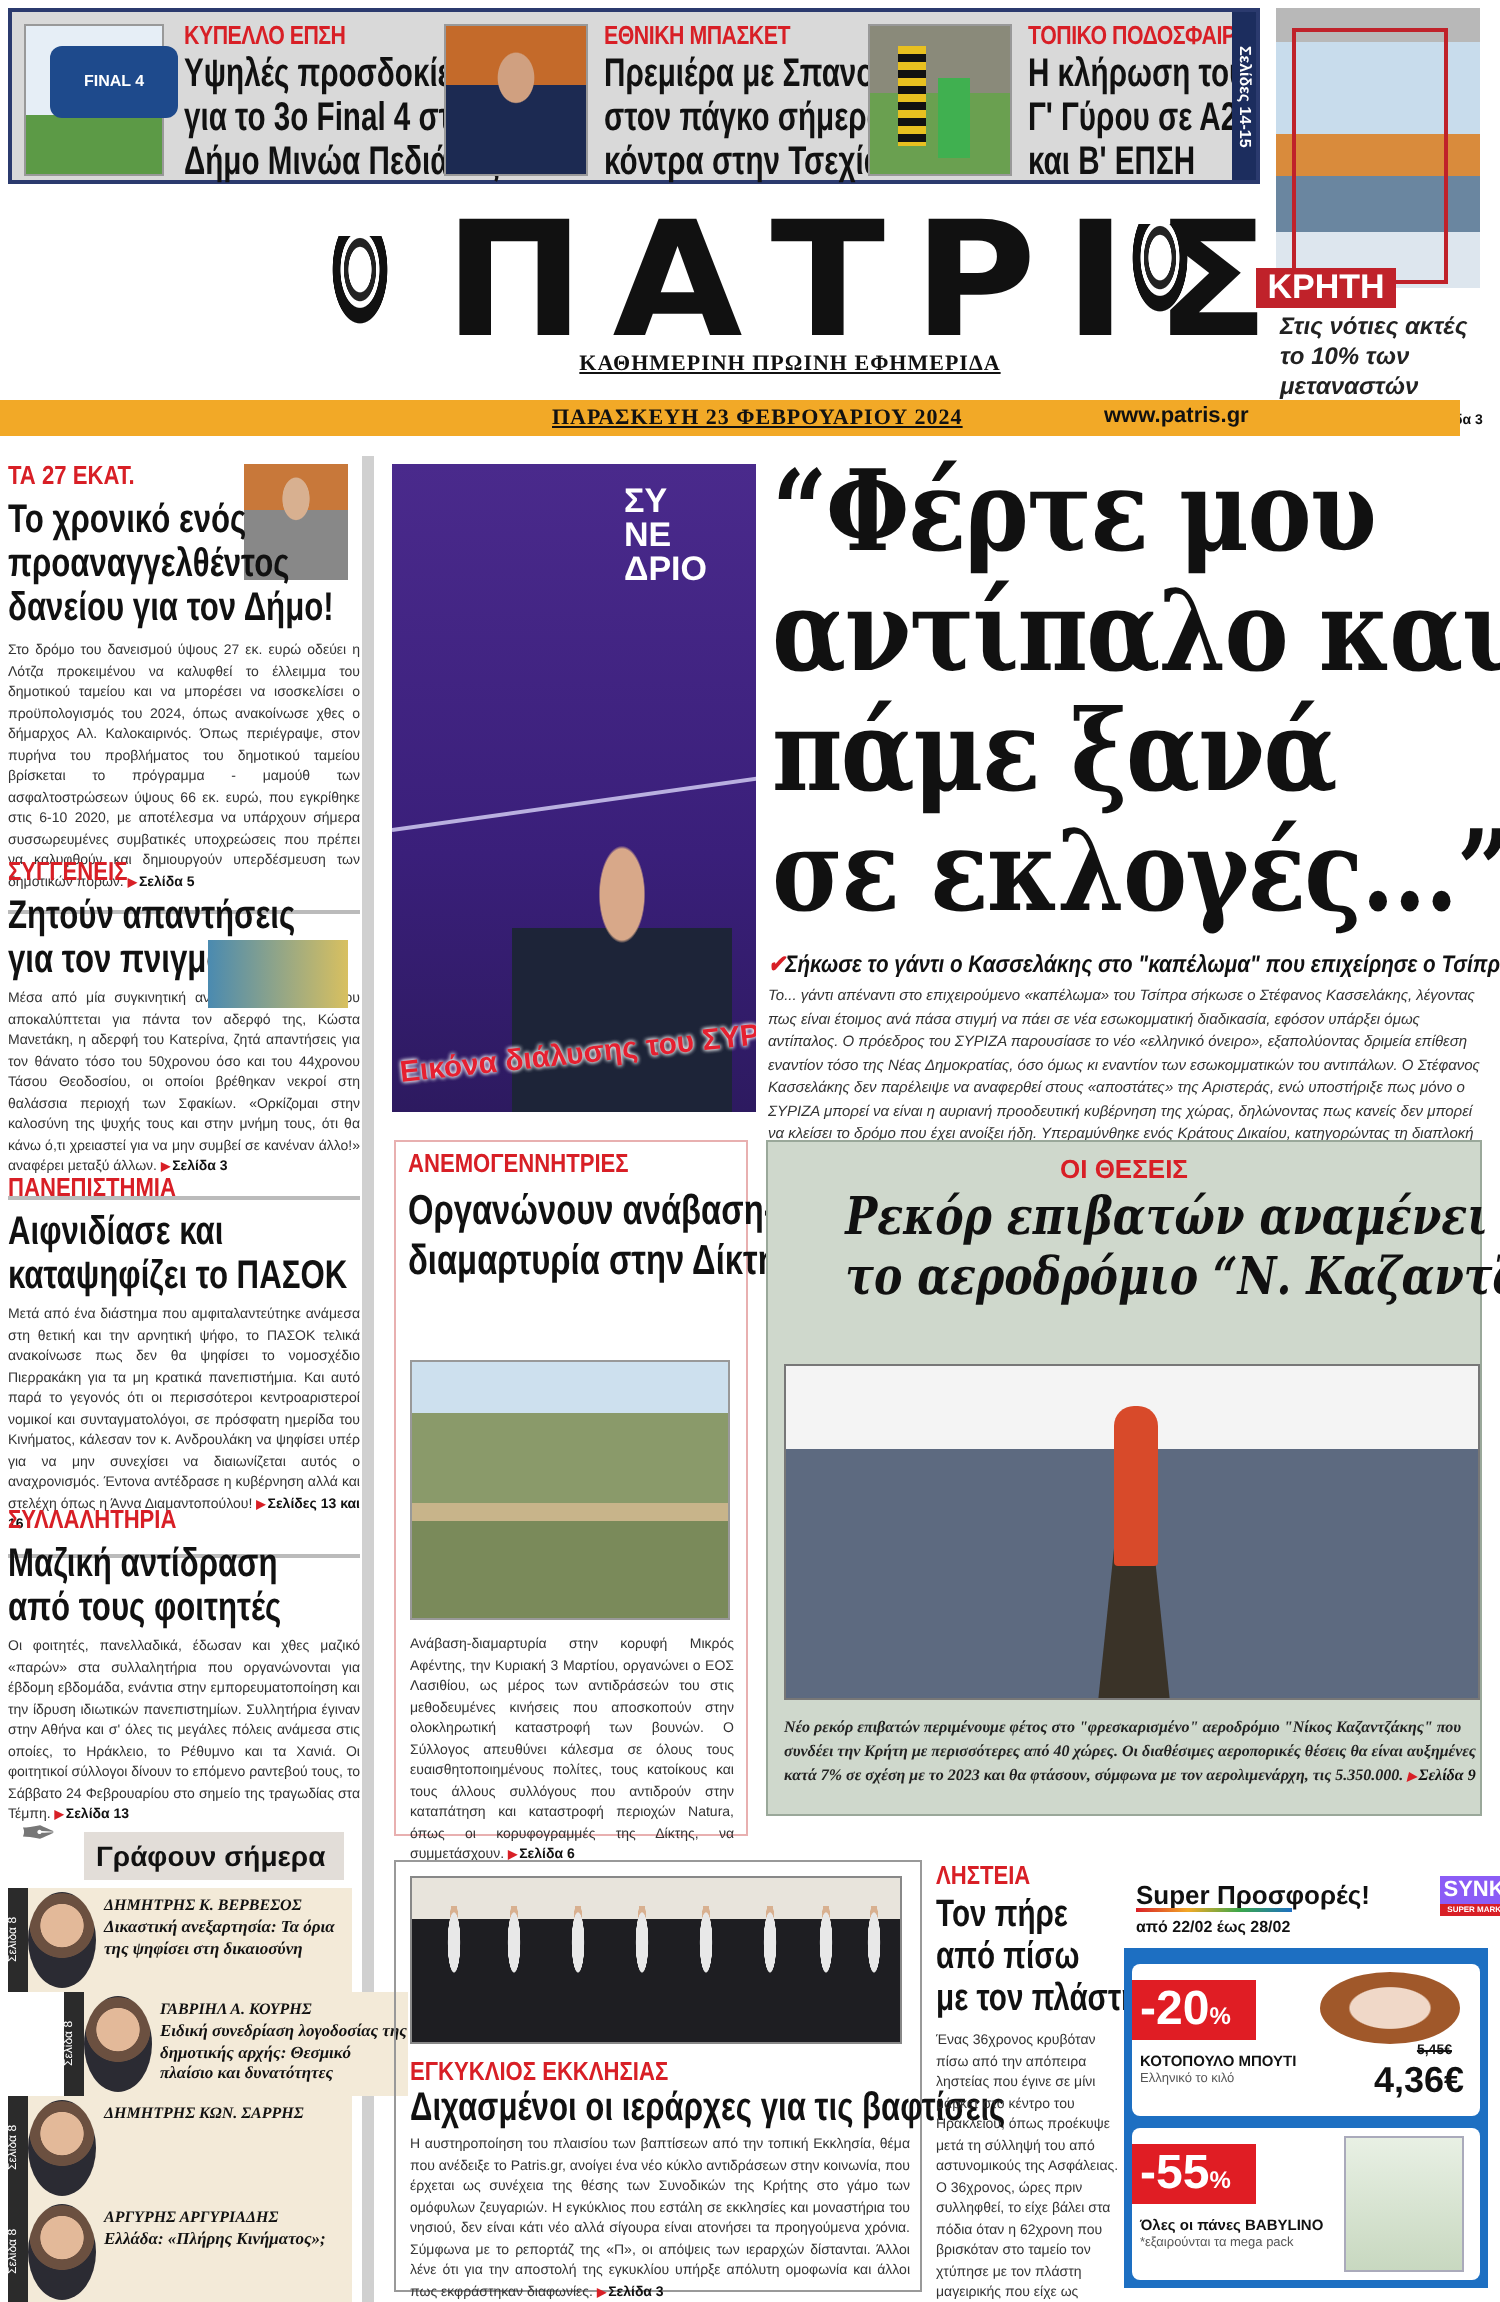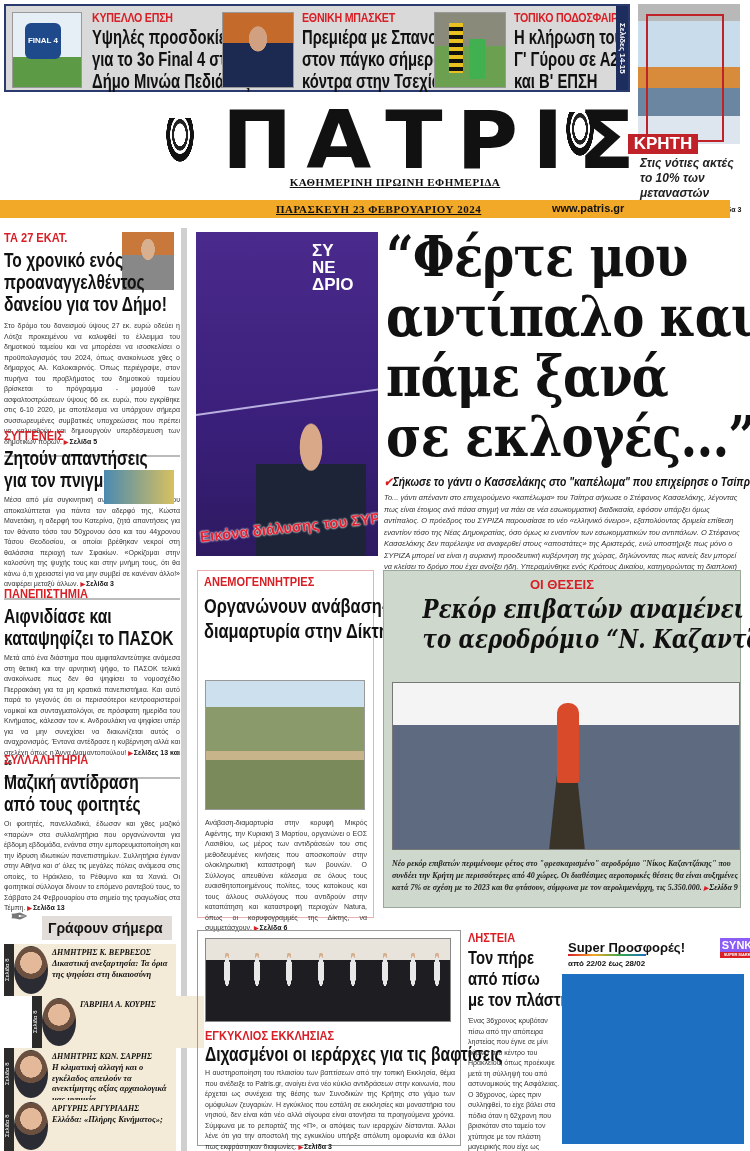--- a/index.html
+++ b/index.html
@@ -104,21 +104,21 @@
   .offer .old { position: absolute; right: 14px; top: 40px; font-size: 7px; font-weight: bold; }
   .offer .new { position: absolute; right: 8px; top: 48px; font-size: 18px; font-weight: bold; }
   .offer .product { position: absolute; right: 10px; top: 4px; width: 70px; height: 36px; border-radius: 50%; background: radial-gradient(ellipse,#f0d8c8 0 40%, #a0582a 42%); }
   .offer .diapers { position: absolute; right: 8px; top: 4px; width: 60px; height: 68px; background: linear-gradient(180deg,#e8f0e4,#c8d8c0); border: 1px solid #aab; }
 </style>
 </head>
 <body>
 
 <div id="teasers" class="abs">
   <div class="teaser-img" style="left:6px;width:70px;background:linear-gradient(180deg,#e6eef6 0 60%,#5c9a46 60%);">
-    <div style="position:absolute;left:12px;top:10px;width:36px;height:36px;background:#1e4a8c;border-radius:6px;color:#fff;font-size:8px;font-weight:bold;text-align:center;line-height:36px;">FINAL 4</div>
+    <div style="position:absolute;left:12px;top:10px;width:64px;height:36px;background:#1e4a8c;border-radius:6px;color:#fff;font-size:8px;font-weight:bold;text-align:center;line-height:36px;">FINAL 4</div>
   </div>
   <div class="teaser-tag" style="left:86px;top:4px;">ΚΥΠΕΛΛΟ ΕΠΣΗ</div>
   <div class="teaser-head" style="left:86px;top:20px;">
     <div>Υψηλές προσδοκίες</div>
       <div>για το 3ο Final 4 στον</div>
       <div>Δήμο Μινώα Πεδιάδος</div>
   </div>
 
   <div class="teaser-img" style="left:216px;width:72px;background:radial-gradient(ellipse at 50% 35%,#d0a080 0 18%,transparent 19%),linear-gradient(180deg,#c46a2a 0 40%,#1c2a52 40%);"></div>
   <div class="teaser-tag" style="left:296px;top:4px;">ΕΘΝΙΚΗ ΜΠΑΣΚΕΤ</div>
@@ -208,26 +208,26 @@
 <div class="writer" style="top:944px;">
   <div class="pgtab">Σελίδα 8</div>
   <div class="face"></div>
   <div class="name">ΔΗΜΗΤΡΗΣ Κ. ΒΕΡΒΕΣΟΣ</div>
   <div class="title">Δικαστική ανεξαρτησία: Τα όρια της ψηφίσει στη δικαιοσύνη</div>
 </div>
 <div class="writer" style="top:996px;margin-left:28px;">
   <div class="pgtab">Σελίδα 8</div>
   <div class="face"></div>
   <div class="name">ΓΑΒΡΙΗΛ Α. ΚΟΥΡΗΣ</div>
+  <div class="title">Ειδική συνεδρίαση λογοδοσίας της δημοτικής αρχής: Θεσμικό πλαίσιο και δυνατότητες</div>
 </div>
 <div class="writer" style="top:1048px;">
   <div class="pgtab">Σελίδα 8</div>
   <div class="face"></div>
   <div class="name">ΔΗΜΗΤΡΗΣ ΚΩΝ. ΣΑΡΡΗΣ</div>
-  <div class="title">Η κλιματική αλλαγή και ο εγκέλαδος απειλούν τα ανεκτίμητης αξίας αρχαιολογικά μας μνημεία</div>
 </div>
 <div class="writer" style="top:1100px;">
   <div class="pgtab">Σελίδα 8</div>
   <div class="face"></div>
   <div class="name">ΑΡΓΥΡΗΣ ΑΡΓΥΡΙΑΔΗΣ</div>
   <div class="title">Ελλάδα: «Πλήρης Κινήματος»;</div>
 </div>
 
 <div id="main-photo" class="abs">
   <div class="syn">
@@ -297,13 +297,27 @@
   <div class="body-txt" style="margin-top:6px;text-align:left;"><span>Ένας 36χρονος κρυβόταν πίσω από την απόπειρα ληστείας που έγινε σε μίνι μάρκετ στο κέντρο του Ηρακλείου, όπως προέκυψε μετά τη σύλληψή του από αστυνομικούς της Ασφάλειας. Ο 36χρονος, ώρες πριν συλληφθεί, το είχε βάλει στα πόδια όταν η 62χρονη που βρισκόταν στο ταμείο τον χτύπησε με τον πλάστη μαγειρικής που είχε ως κρυφό όπλο.</span><br></div>
 </div>
 
 <div id="ad" class="abs">
   <div class="top">
     <div class="promo">Super Προσφορές!</div>
     <div class="rainbow"></div>
     <div class="dates">από 22/02 έως 28/02</div>
     <div class="logo"><span>SYNKA</span><small>SUPER MARKETS</small></div>
   </div>
+  <div class="offer" style="top:50px;">
+    <div class="product"></div>
+    <div class="disc"><span>-20</span><small>%</small></div>
+    <div class="pname">ΚΟΤΟΠΟΥΛΟ ΜΠΟΥΤΙ</div>
+    <div class="pdesc">Ελληνικό το κιλό</div>
+    <div class="old" style="text-decoration:line-through;">5,45€</div>
+    <div class="new">4,36€</div>
+  </div>
+  <div class="offer" style="top:132px;">
+    <div class="diapers"></div>
+    <div class="disc"><span>-55</span><small>%</small></div>
+    <div class="pname">Όλες οι πάνες BABYLINO</div>
+    <div class="pdesc">*εξαιρούνται τα mega pack</div>
+  </div>
 </div>
 
 </body></html>

